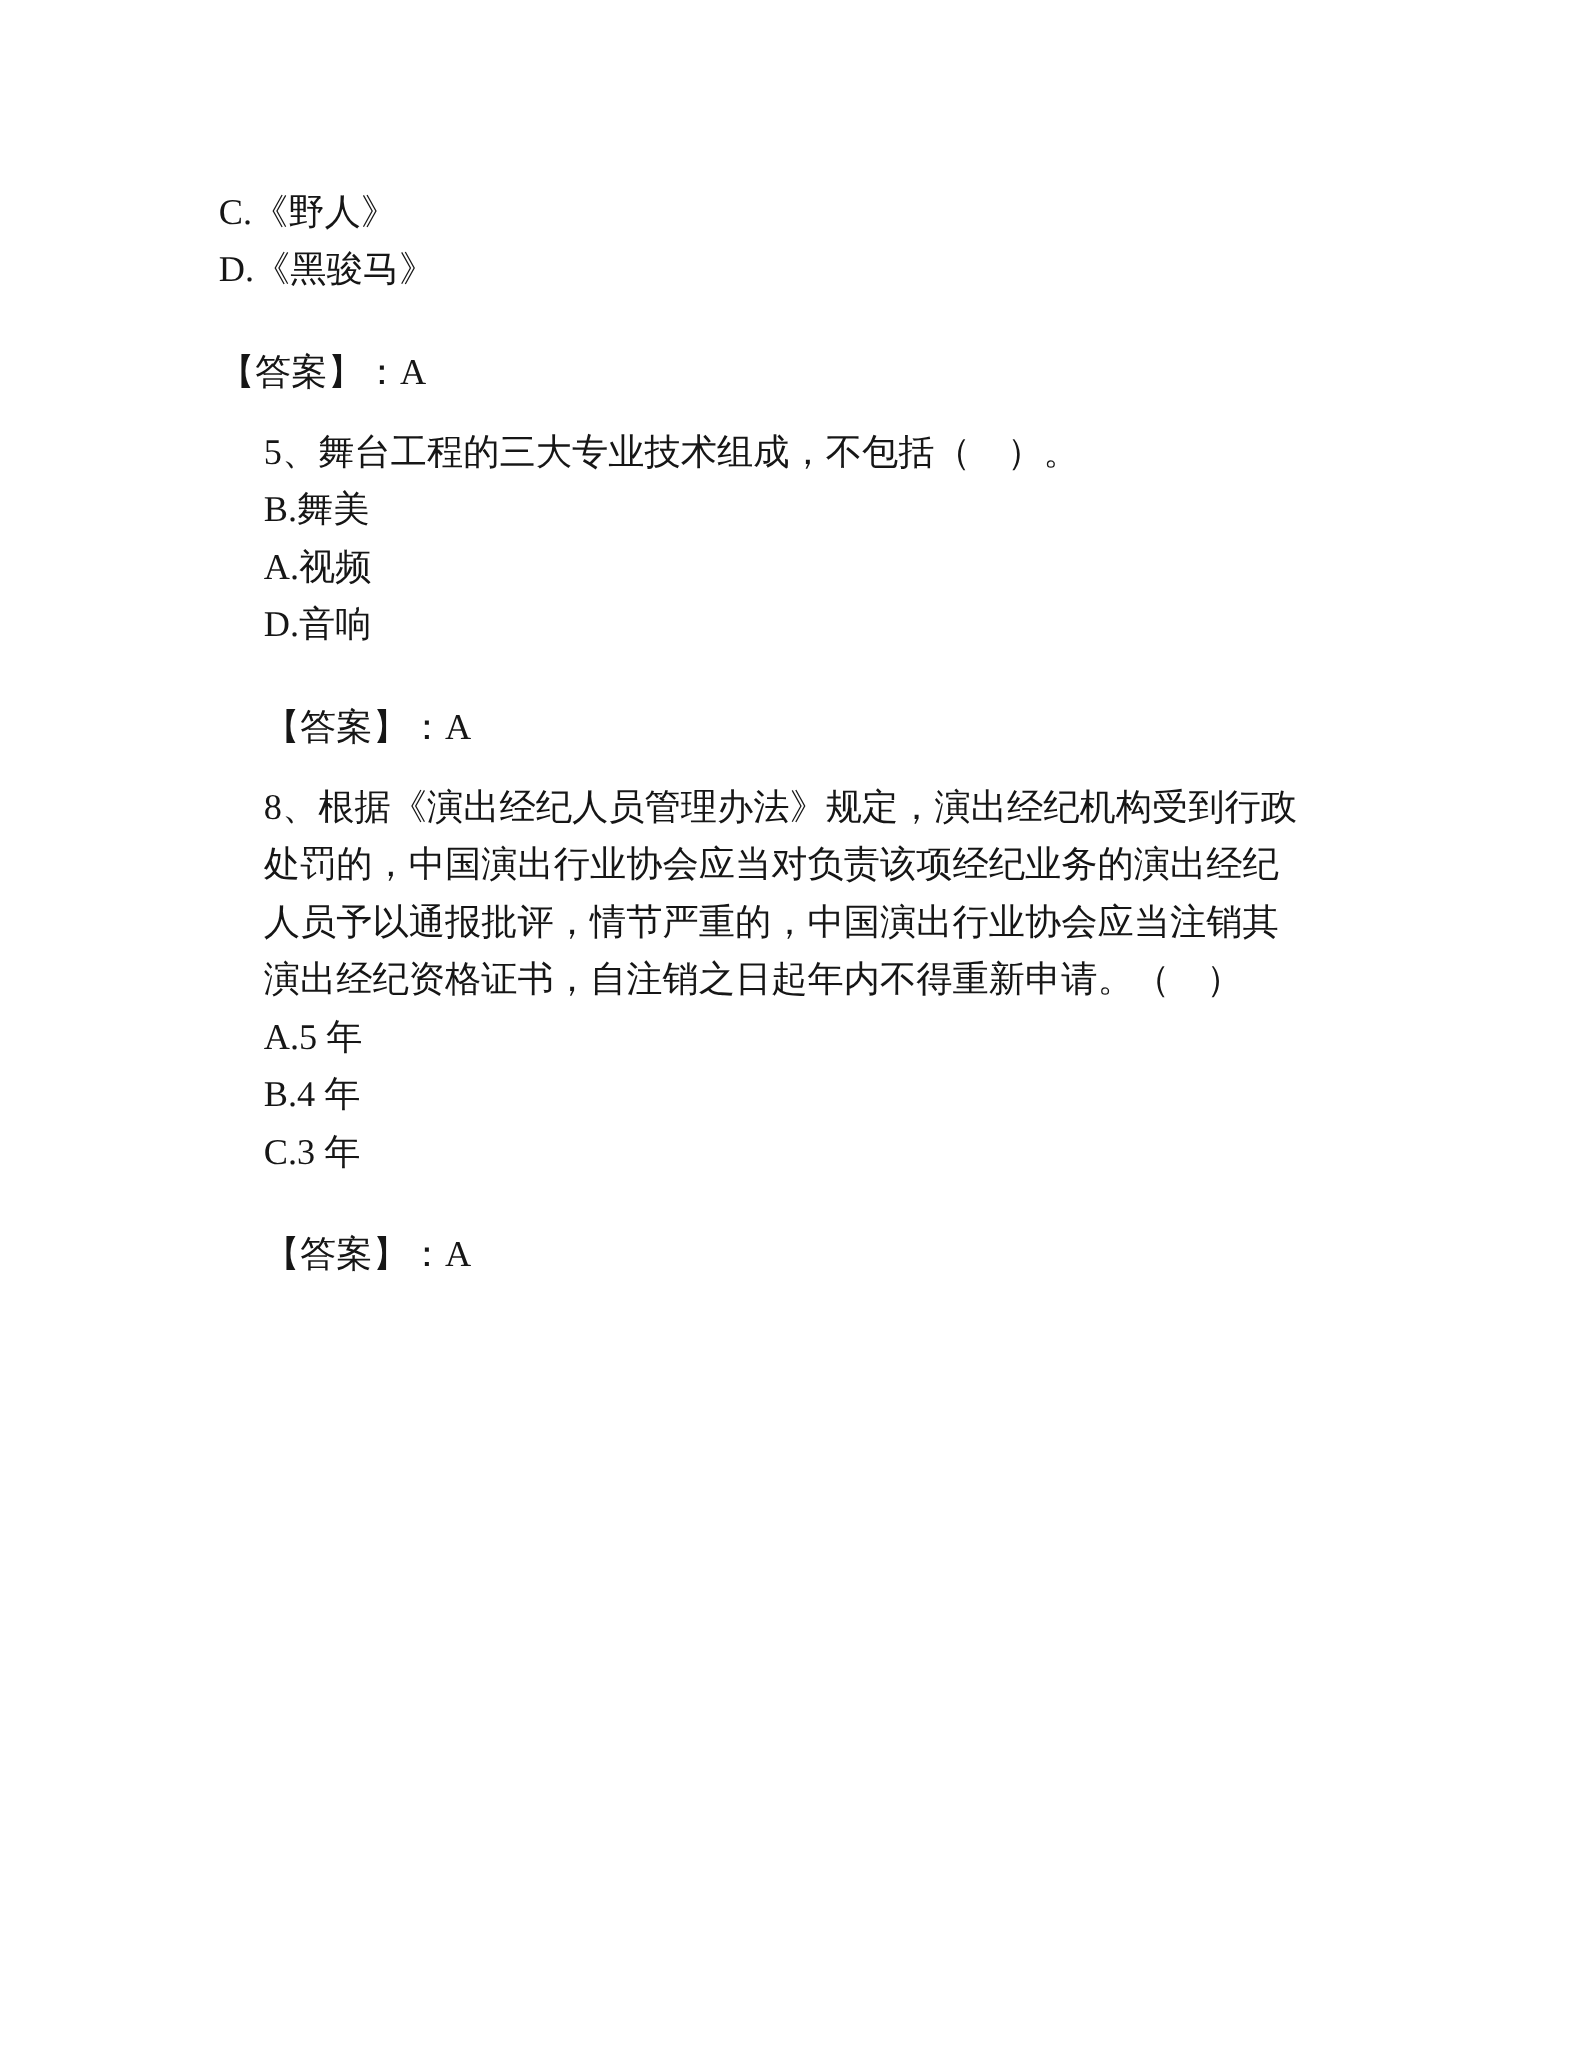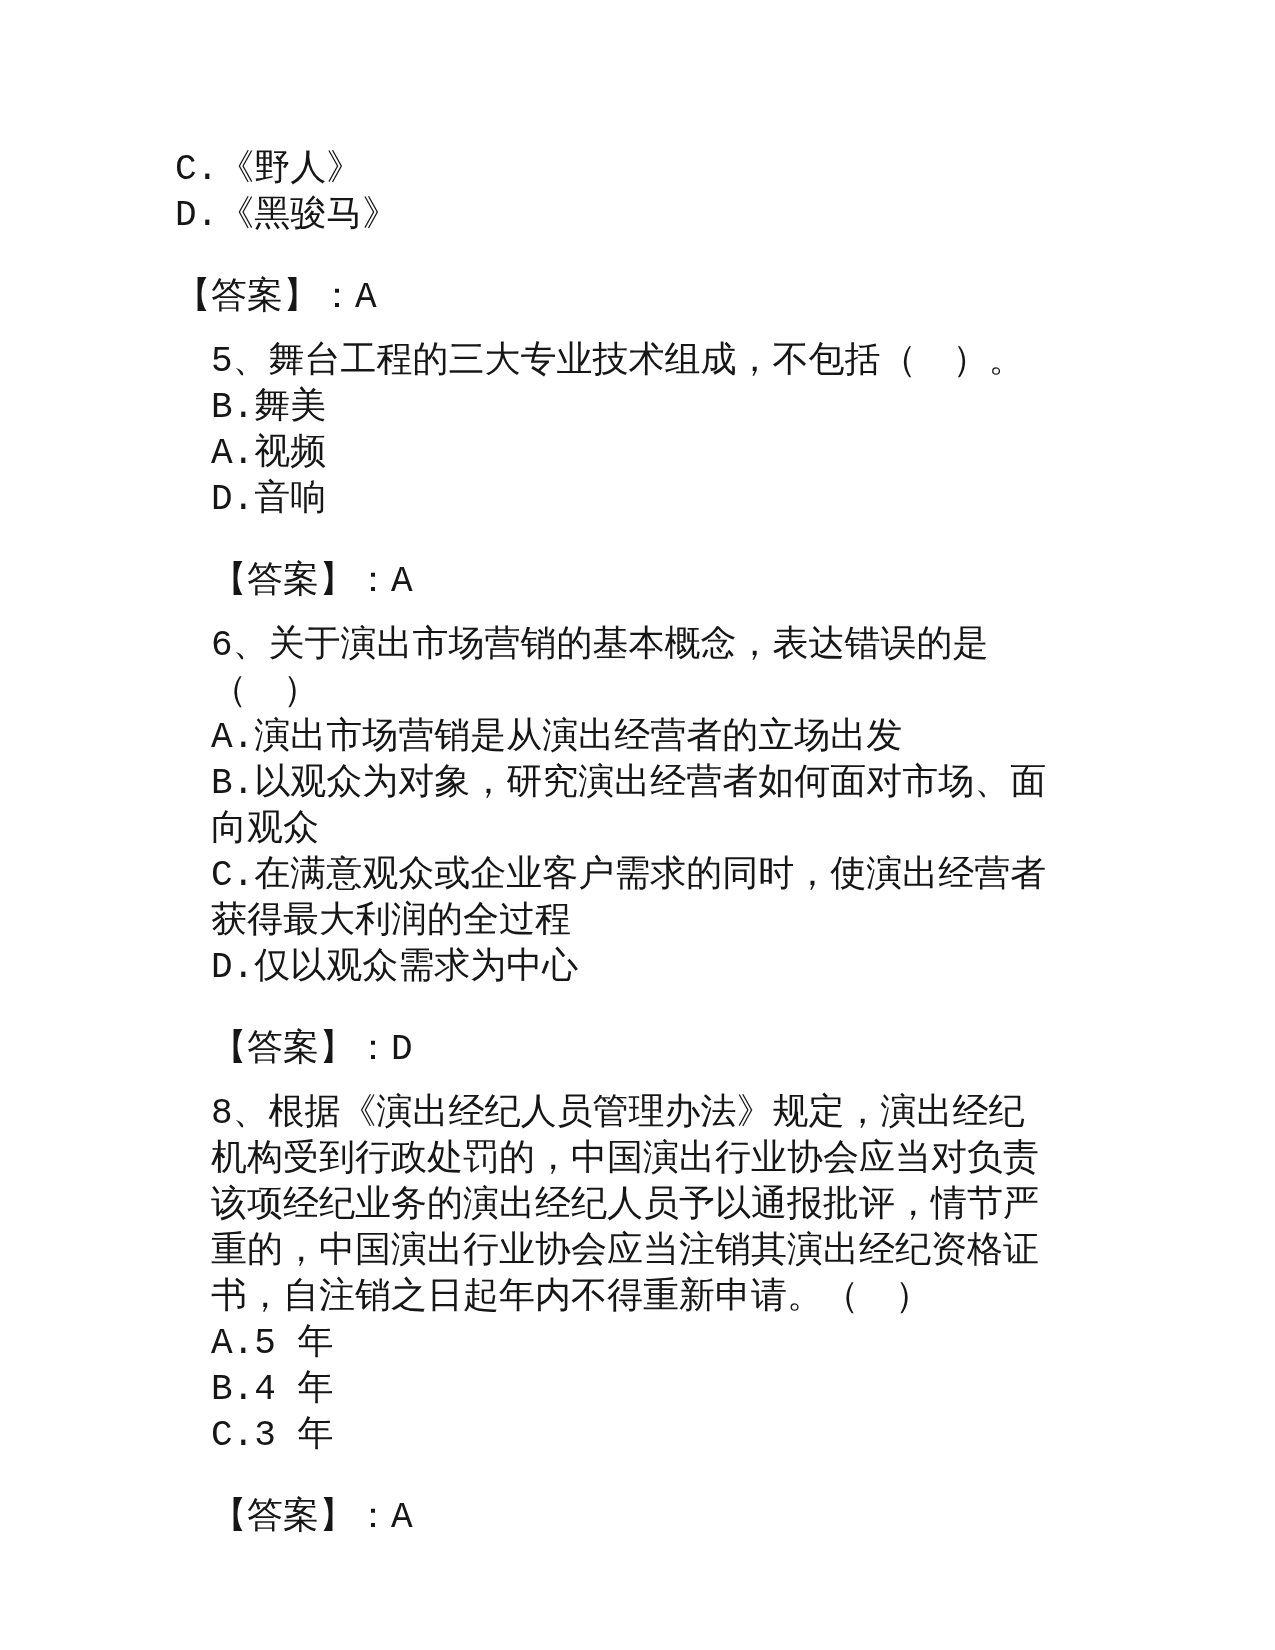--- a/index.html
+++ b/index.html
@@ -11,25 +11,24 @@
   }
   body { position: relative; overflow: hidden; }
   .content {
     position: absolute;
     left: 175px;
     top: 147px;
     width: 872px;
     color: #161616;
   }
   .line {
-    font-size: 36px;
+    font-size: 29px;
     line-height: 46px;
     white-space: normal;
     word-break: break-all;
-    font-family: Liberation Mono, monospace;
   }
   .question + .question { margin-top: 18px; margin-left: 36px; }
   .answer { margin-top: 36px; }
 </style>
 </head>
 <body>
 
 <div class="page">
   <main class="content">
 
@@ -40,28 +39,20 @@
     </section>
 
     <section class="question">
       <p class="line stem">5、舞台工程的三大专业技术组成，不包括（　）。</p>
       <p class="line option">B.舞美</p>
       <p class="line option">A.视频</p>
       <p class="line option">D.音响</p>
       <p class="line answer">【答案】：A</p>
     </section>
 
-    <section class="question">
-      <p class="line stem">6、关于演出市场营销的基本概念，表达错误的是（　）</p>
-      <p class="line option">A.演出市场营销是从演出经营者的立场出发</p>
-      <p class="line option">B.以观众为对象，研究演出经营者如何面对市场、面向观众</p>
-      <p class="line option">C.在满意观众或企业客户需求的同时，使演出经营者获得最大利润的全过程</p>
-      <p class="line option">D.仅以观众需求为中心</p>
-      <p class="line answer">【答案】：D</p>
-    </section>
 
     <section class="question">
       <p class="line stem">8、根据《演出经纪人员管理办法》规定，演出经纪机构受到行政处罚的，中国演出行业协会应当对负责该项经纪业务的演出经纪人员予以通报批评，情节严重的，中国演出行业协会应当注销其演出经纪资格证书，自注销之日起年内不得重新申请。（　）</p>
       <p class="line option">A.5 年</p>
       <p class="line option">B.4 年</p>
       <p class="line option">C.3 年</p>
       <p class="line answer">【答案】：A</p>
     </section>
 
   </main>

